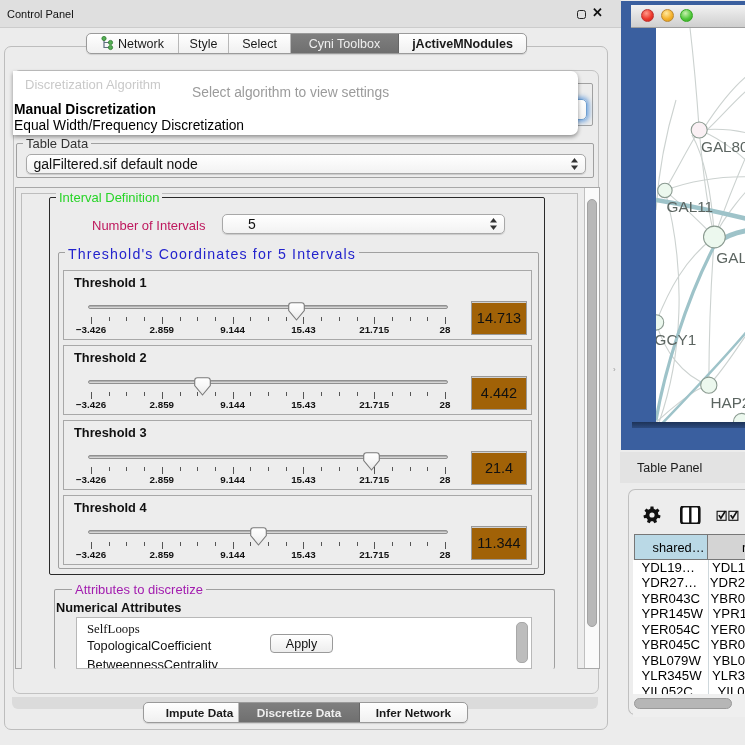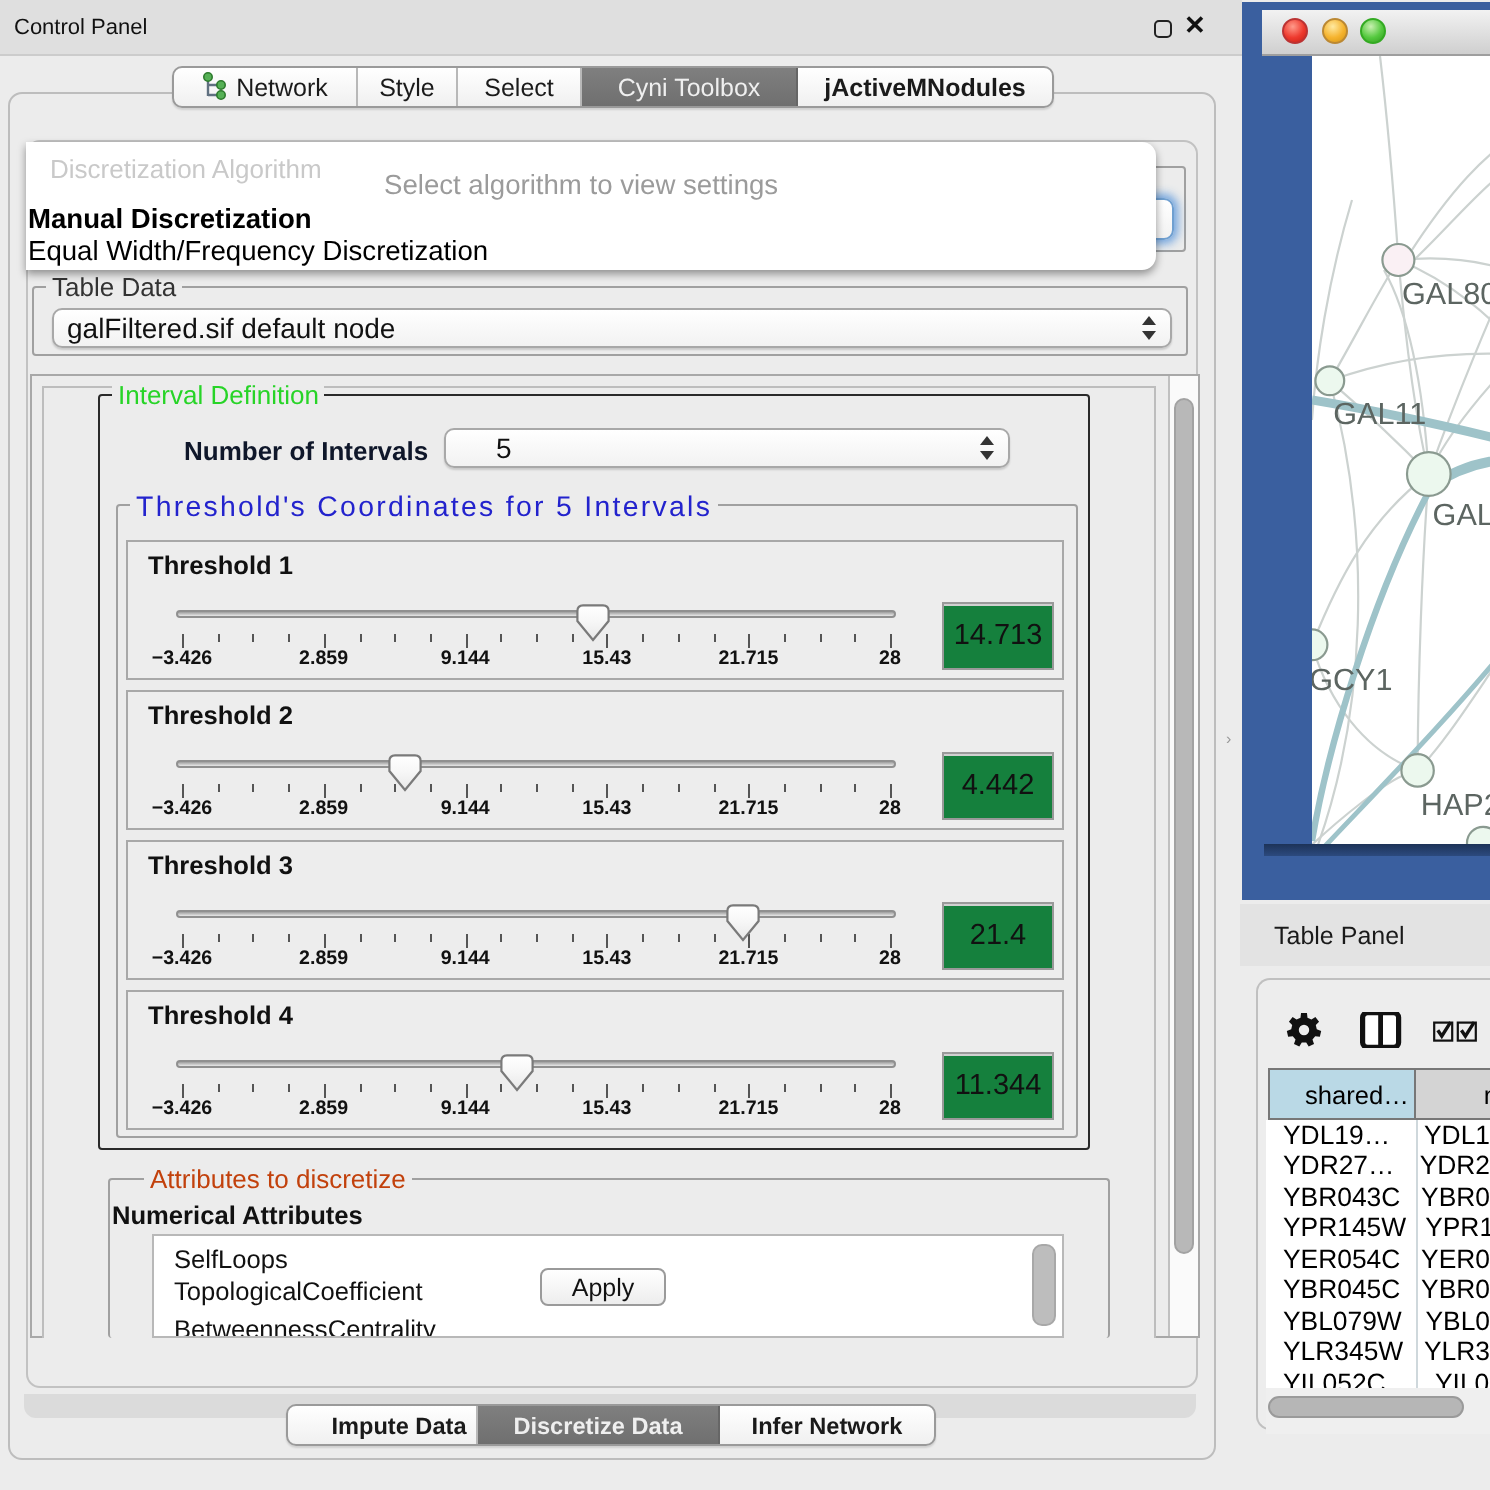--- a/index.html
+++ b/index.html
@@ -56,21 +56,21 @@
   background:#b8b8b8; border:1px solid #a2a2a2; border-radius:6px; }
 
 
 .tpanel { position:absolute; left:63px; width:469px; height:70px;
   border:1px solid #a8a8a8; background:#ededed; }
 .tpanel .tt { position:absolute; left:10px; top:4.5px; font-size:12.8px; font-weight:bold; color:#111; }
 .track { position:absolute; left:24px; top:34.5px; width:360px; height:4px;
   border:1px solid #909090; border-radius:3px;
   background:linear-gradient(#9e9e9e,#e8e8e8); }
 .vbox { position:absolute; left:407px; top:30px; width:56px; height:34px;
-  background:#15803d; border:1px solid #999; box-shadow:inset 0 1px 0 #d0d0d0;
+  background:#a16207; border:1px solid #999; box-shadow:inset 0 1px 0 #d0d0d0;
   display:flex; align-items:center; justify-content:center; font-size:14.5px; color:#111; }
 .thumbp { position:absolute; top:31px; width:17px; height:19px; }
 .ticklbl { position:absolute; top:53.5px; font-size:9.8px; font-weight:bold; color:#111;
   transform:translateX(-50%); }
 
 
 #attrlist { position:absolute; background:#fff; border:1px solid #b8b8b8;
   font-size:12.8px; color:#111; overflow:hidden; }
 #attrlist div { padding-left:10px; }
 
@@ -160,21 +160,21 @@
 
   <div class="abs" id="viewport"></div>
   <div class="abs" id="contentp"></div>
   <div class="abs" id="vscroll">
       <div class="thumb"></div>
     </div>
 
   <div class="group" style="left:49px; top:197px; width:496px; height:378px; border-color:#2a2a2a;">
     <div class="gtitle" style="color:#27d427;">Interval Definition</div>
   </div>
-  <div class="abs" style="left:92px; top:217.5px; font-size:13px; font-weight:bold; color:#0f172a;">Number of Intervals</div>
+  <div class="abs" style="left:92px; top:217.5px; font-size:13px; font-weight:normal; color:#be185d;">Number of Intervals</div>
   <div class="combo" style="left:222px; top:213.5px; width:283px; height:20.5px;">
     <span class="txt" style="left:25px;">5</span>
     <span class="arr">
         <svg width="9" height="14" viewBox="0 0 9 14">
       <path d="M4.5 1 L8 5.5 L1 5.5 Z" fill="#333"></path>
           <path d="M4.5 13 L8 8.5 L1 8.5 Z" fill="#333"></path>
         </svg>
       </span>
   </div>
 
@@ -347,25 +347,25 @@
               <stop offset="0.5" stop-color="#f6f6f6"></stop>
         <stop offset="1" stop-color="#e8e8e8"></stop>
             </linearGradient>
           </defs>
     </svg>
     <div class="vbox">11.344</div>
   </div>
     </div>
 
   <div class="group" style="left:54px; top:589px; width:501px; height:80px; border-bottom:none;">
-    <div class="gtitle" style="color:#c2410c; left:17px;">Attributes to discretize</div>
+    <div class="gtitle" style="color:#a21caf; left:17px;">Attributes to discretize</div>
   </div>
   <div class="abs" style="left:56px; top:600px; font-size:12.8px; font-weight:bold; color:#111;">Numerical Attributes</div>
   <div class="abs" id="attrlist" style="left:76px; top:617px; width:456px; height:52px;">
-    <div style="padding-top:4px; height:19.5px;">SelfLoops</div>
+    <div style="padding-top:4px; height:19.5px;font-family:Liberation Serif, serif;">SelfLoops</div>
     <div style="height:19.5px;">TopologicalCoefficient</div>
     <div>BetweennessCentrality</div>
     <div style="position:absolute; right:3px; top:4px; width:9px; height:41px;
       background:#bdbdbd; border:1px solid #a8a8a8; border-radius:5px;"></div>
   </div>
 
   <div class="pushbtn" style="left:270px; top:634px; width:63px; height:19px;">Apply</div>
 
   <div class="abs tabbar" id="bottabs" style="left:143px; top:702px;">
     <div class="seg" style="width:95px; font-weight:bold; font-size:11.8px; padding-left:17px;">Impute Data</div>

